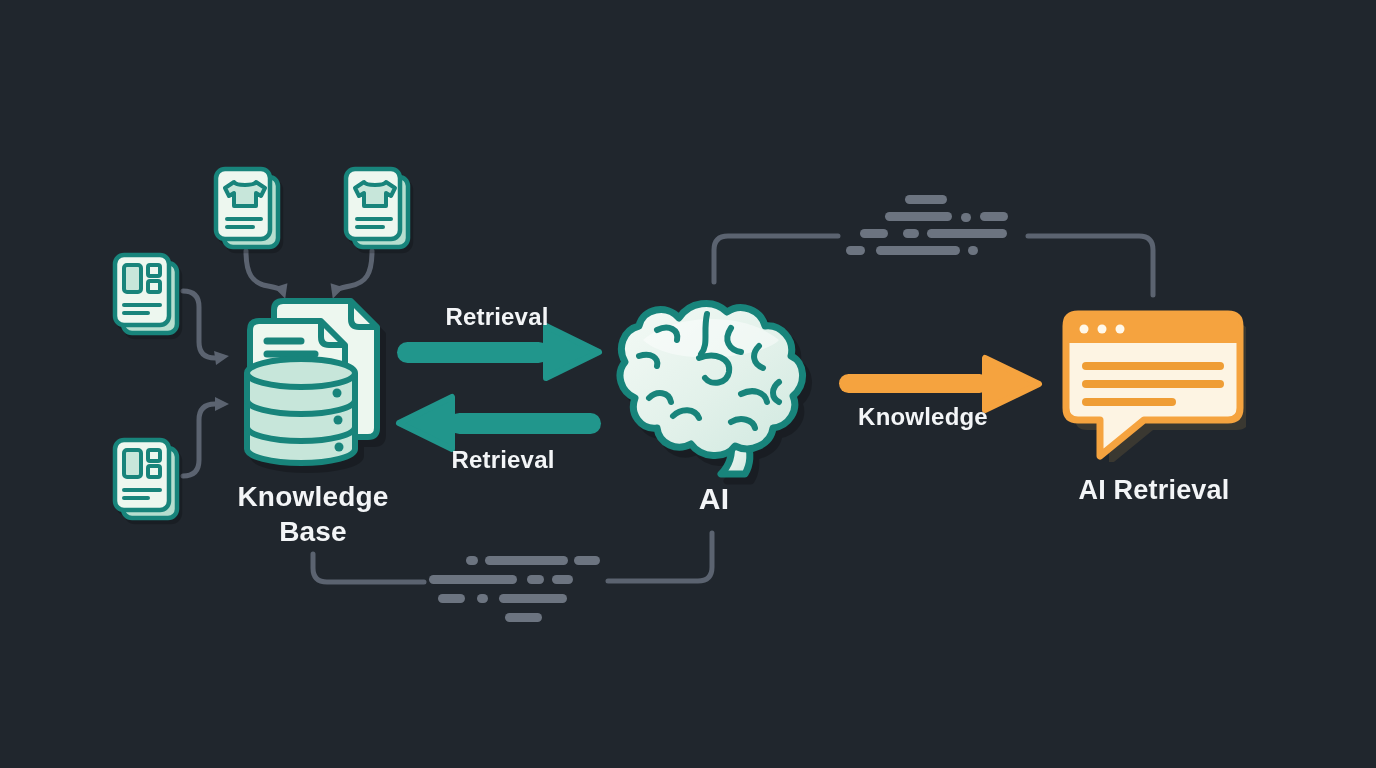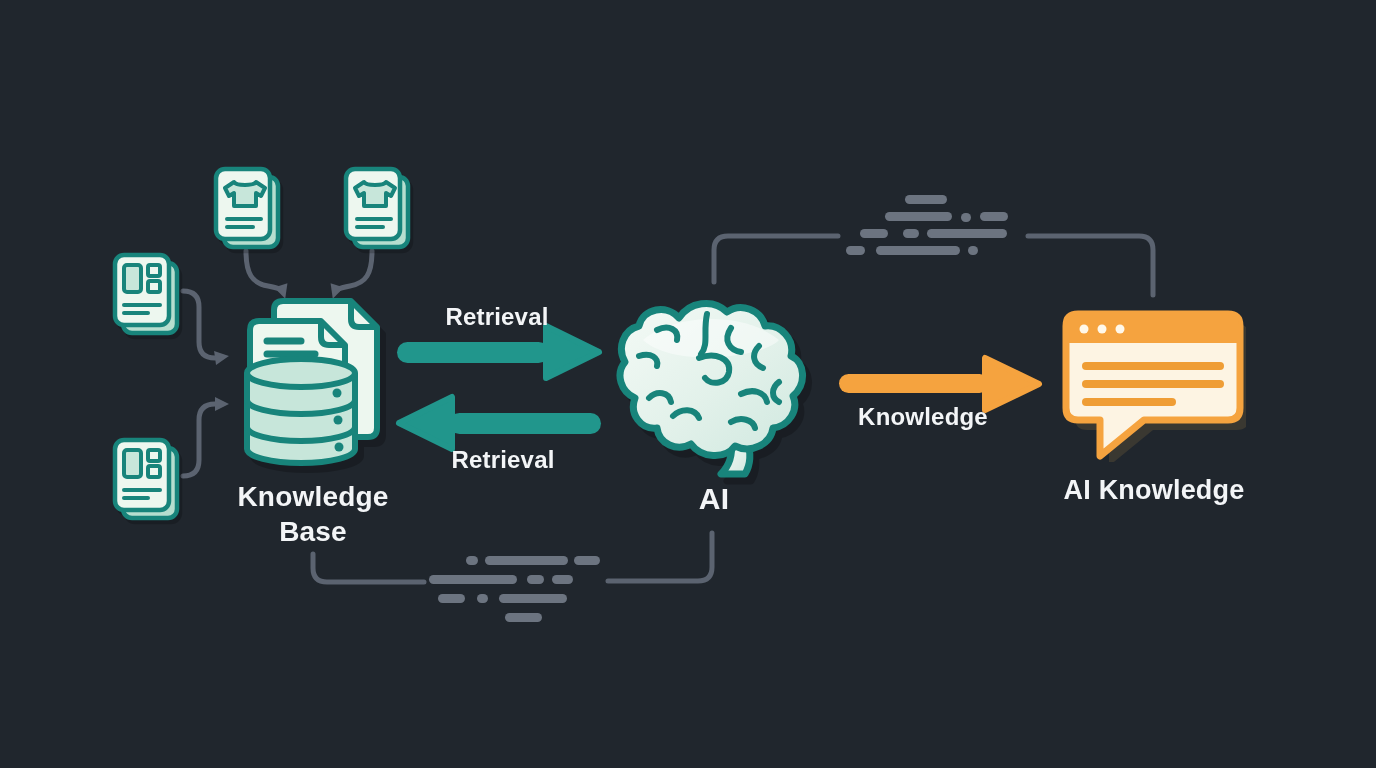--- a/index.html
+++ b/index.html
@@ -213,18 +213,18 @@
     <polygon class="arrow-head-teal" points="59,6 59,58 6,32"></polygon>
   </svg>
 
   <svg class="abs" style="left:833px;top:353px;" width="212" height="62" viewBox="0 0 212 62">
     <rect class="arrow-shaft-orange" x="6" y="21" width="150" height="19" rx="9.5"></rect>
     <polygon class="arrow-head-orange" points="152,5 152,57 206,31"></polygon>
   </svg>
 
   <div class="label label-lg kb-label">Knowledge Base</div>
   <div class="label ai-label">AI</div>
-  <div class="label resp-label">AI Knowledge</div>
+  <div class="label resp-label">AI Retrieval</div>
   <div class="label label-md retrieval-top">Retrieval</div>
   <div class="label label-md retrieval-bottom">Retrieval</div>
   <div class="label label-md generation-label">Knowledge</div>
 
 </div>
 
 </body></html>

